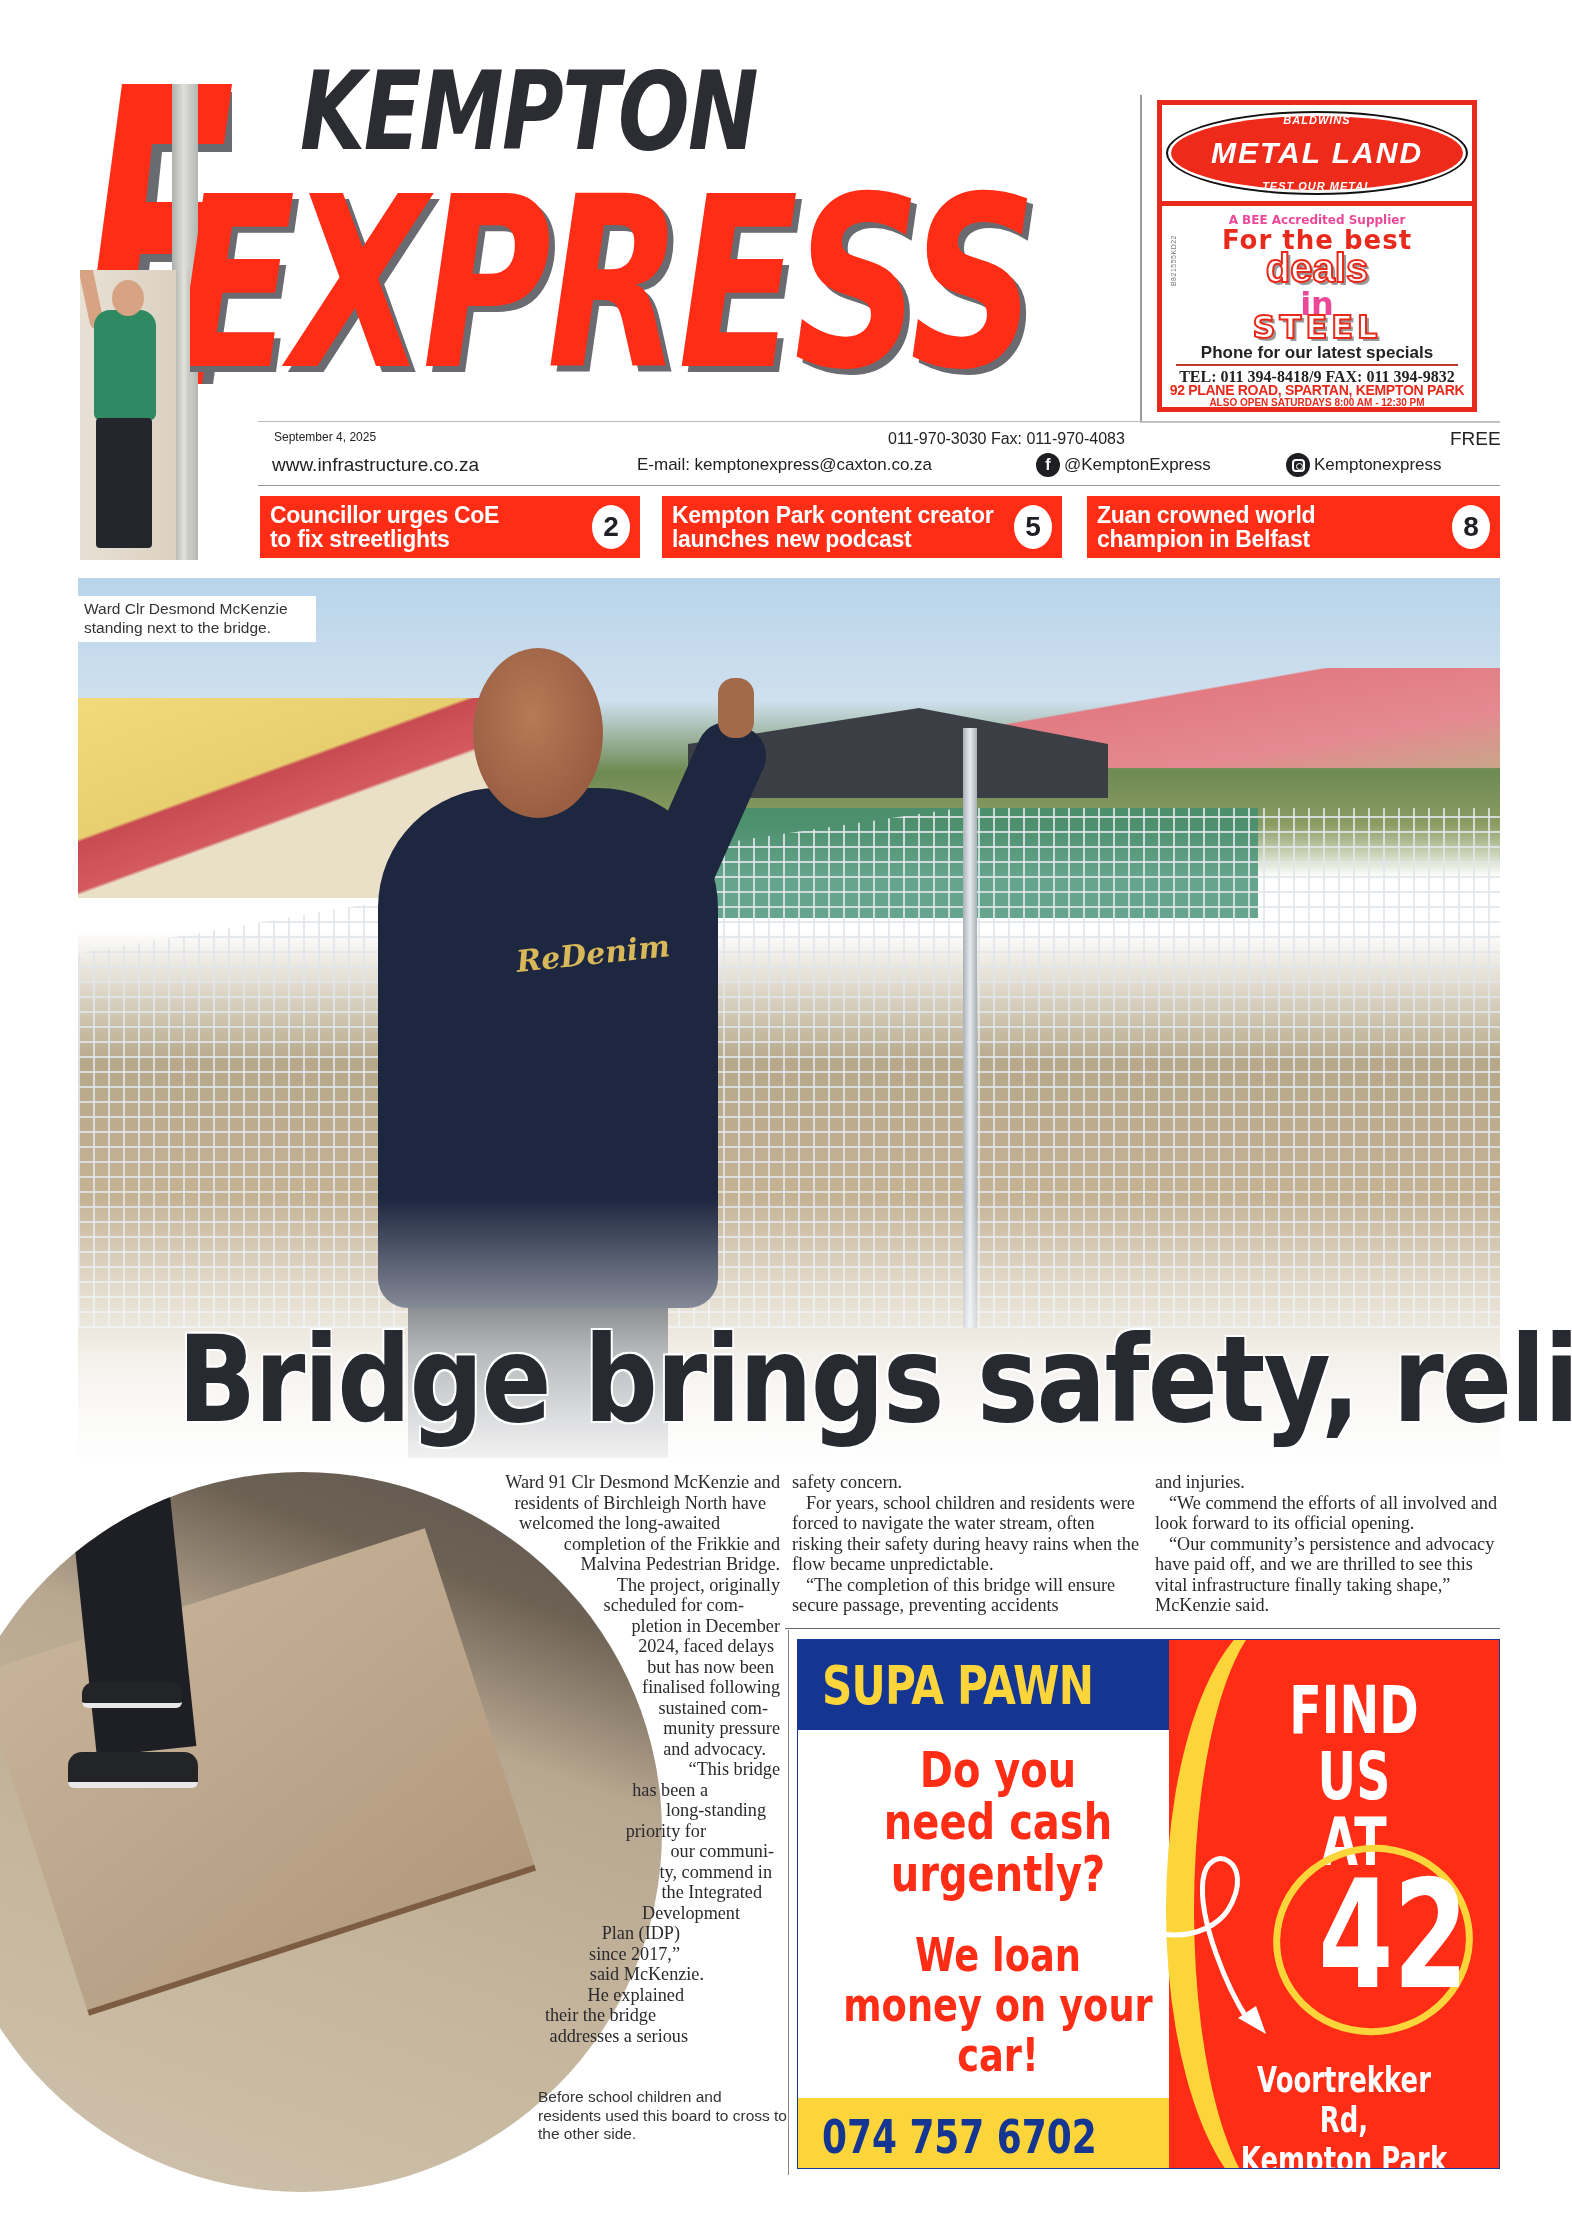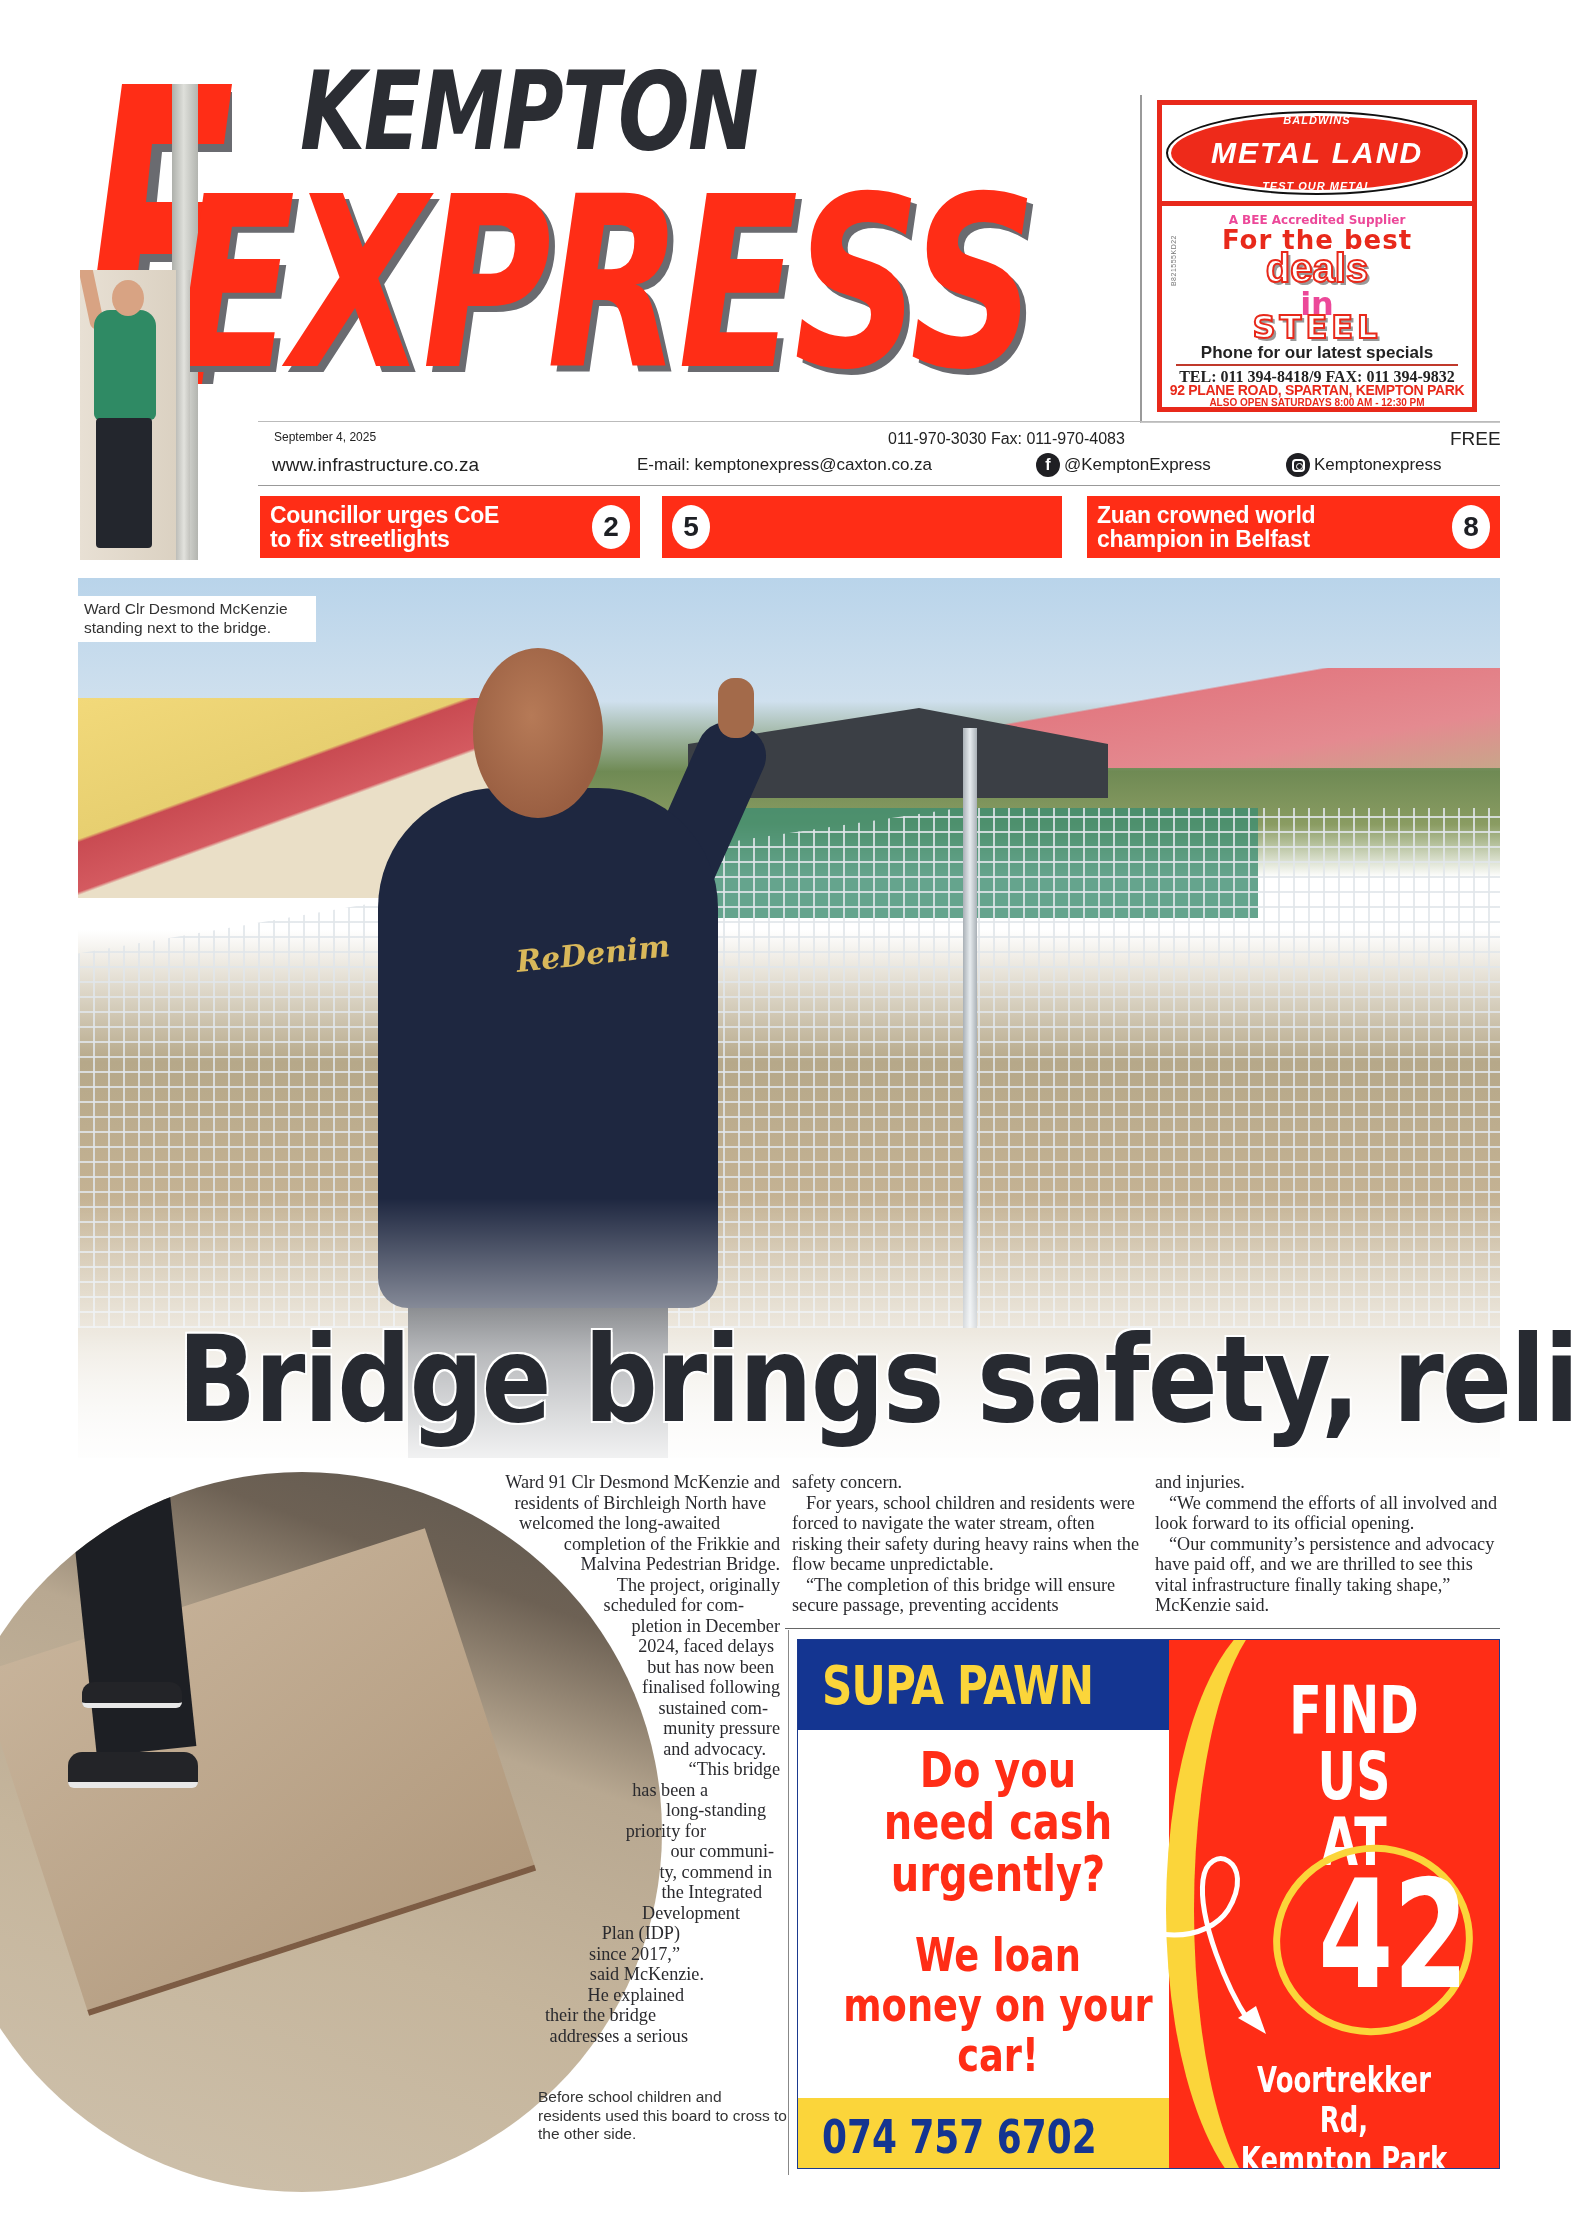--- a/index.html
+++ b/index.html
@@ -249,20 +249,24 @@
 <div class="abs info-bot-line"></div>
 
 <div class="abs teaser" style="left:260px; width:380px;">
   <div class="t-text">
     <div>Councillor urges CoE</div>
       <div>to fix streetlights</div>
   </div>
   <div class="t-num">2</div>
 </div>
 <div class="abs teaser" style="left:662px; width:400px;">
+  <div class="t-text">
+    <div>Kempton Park content creator</div>
+      <div>launches new podcast</div>
+  </div>
   <div class="t-num">5</div>
 </div>
 <div class="abs teaser" style="left:1087px; width:413px;">
   <div class="t-text">
     <div>Zuan crowned world</div>
       <div>champion in Belfast</div>
   </div>
   <div class="t-num">8</div>
 </div>
 

